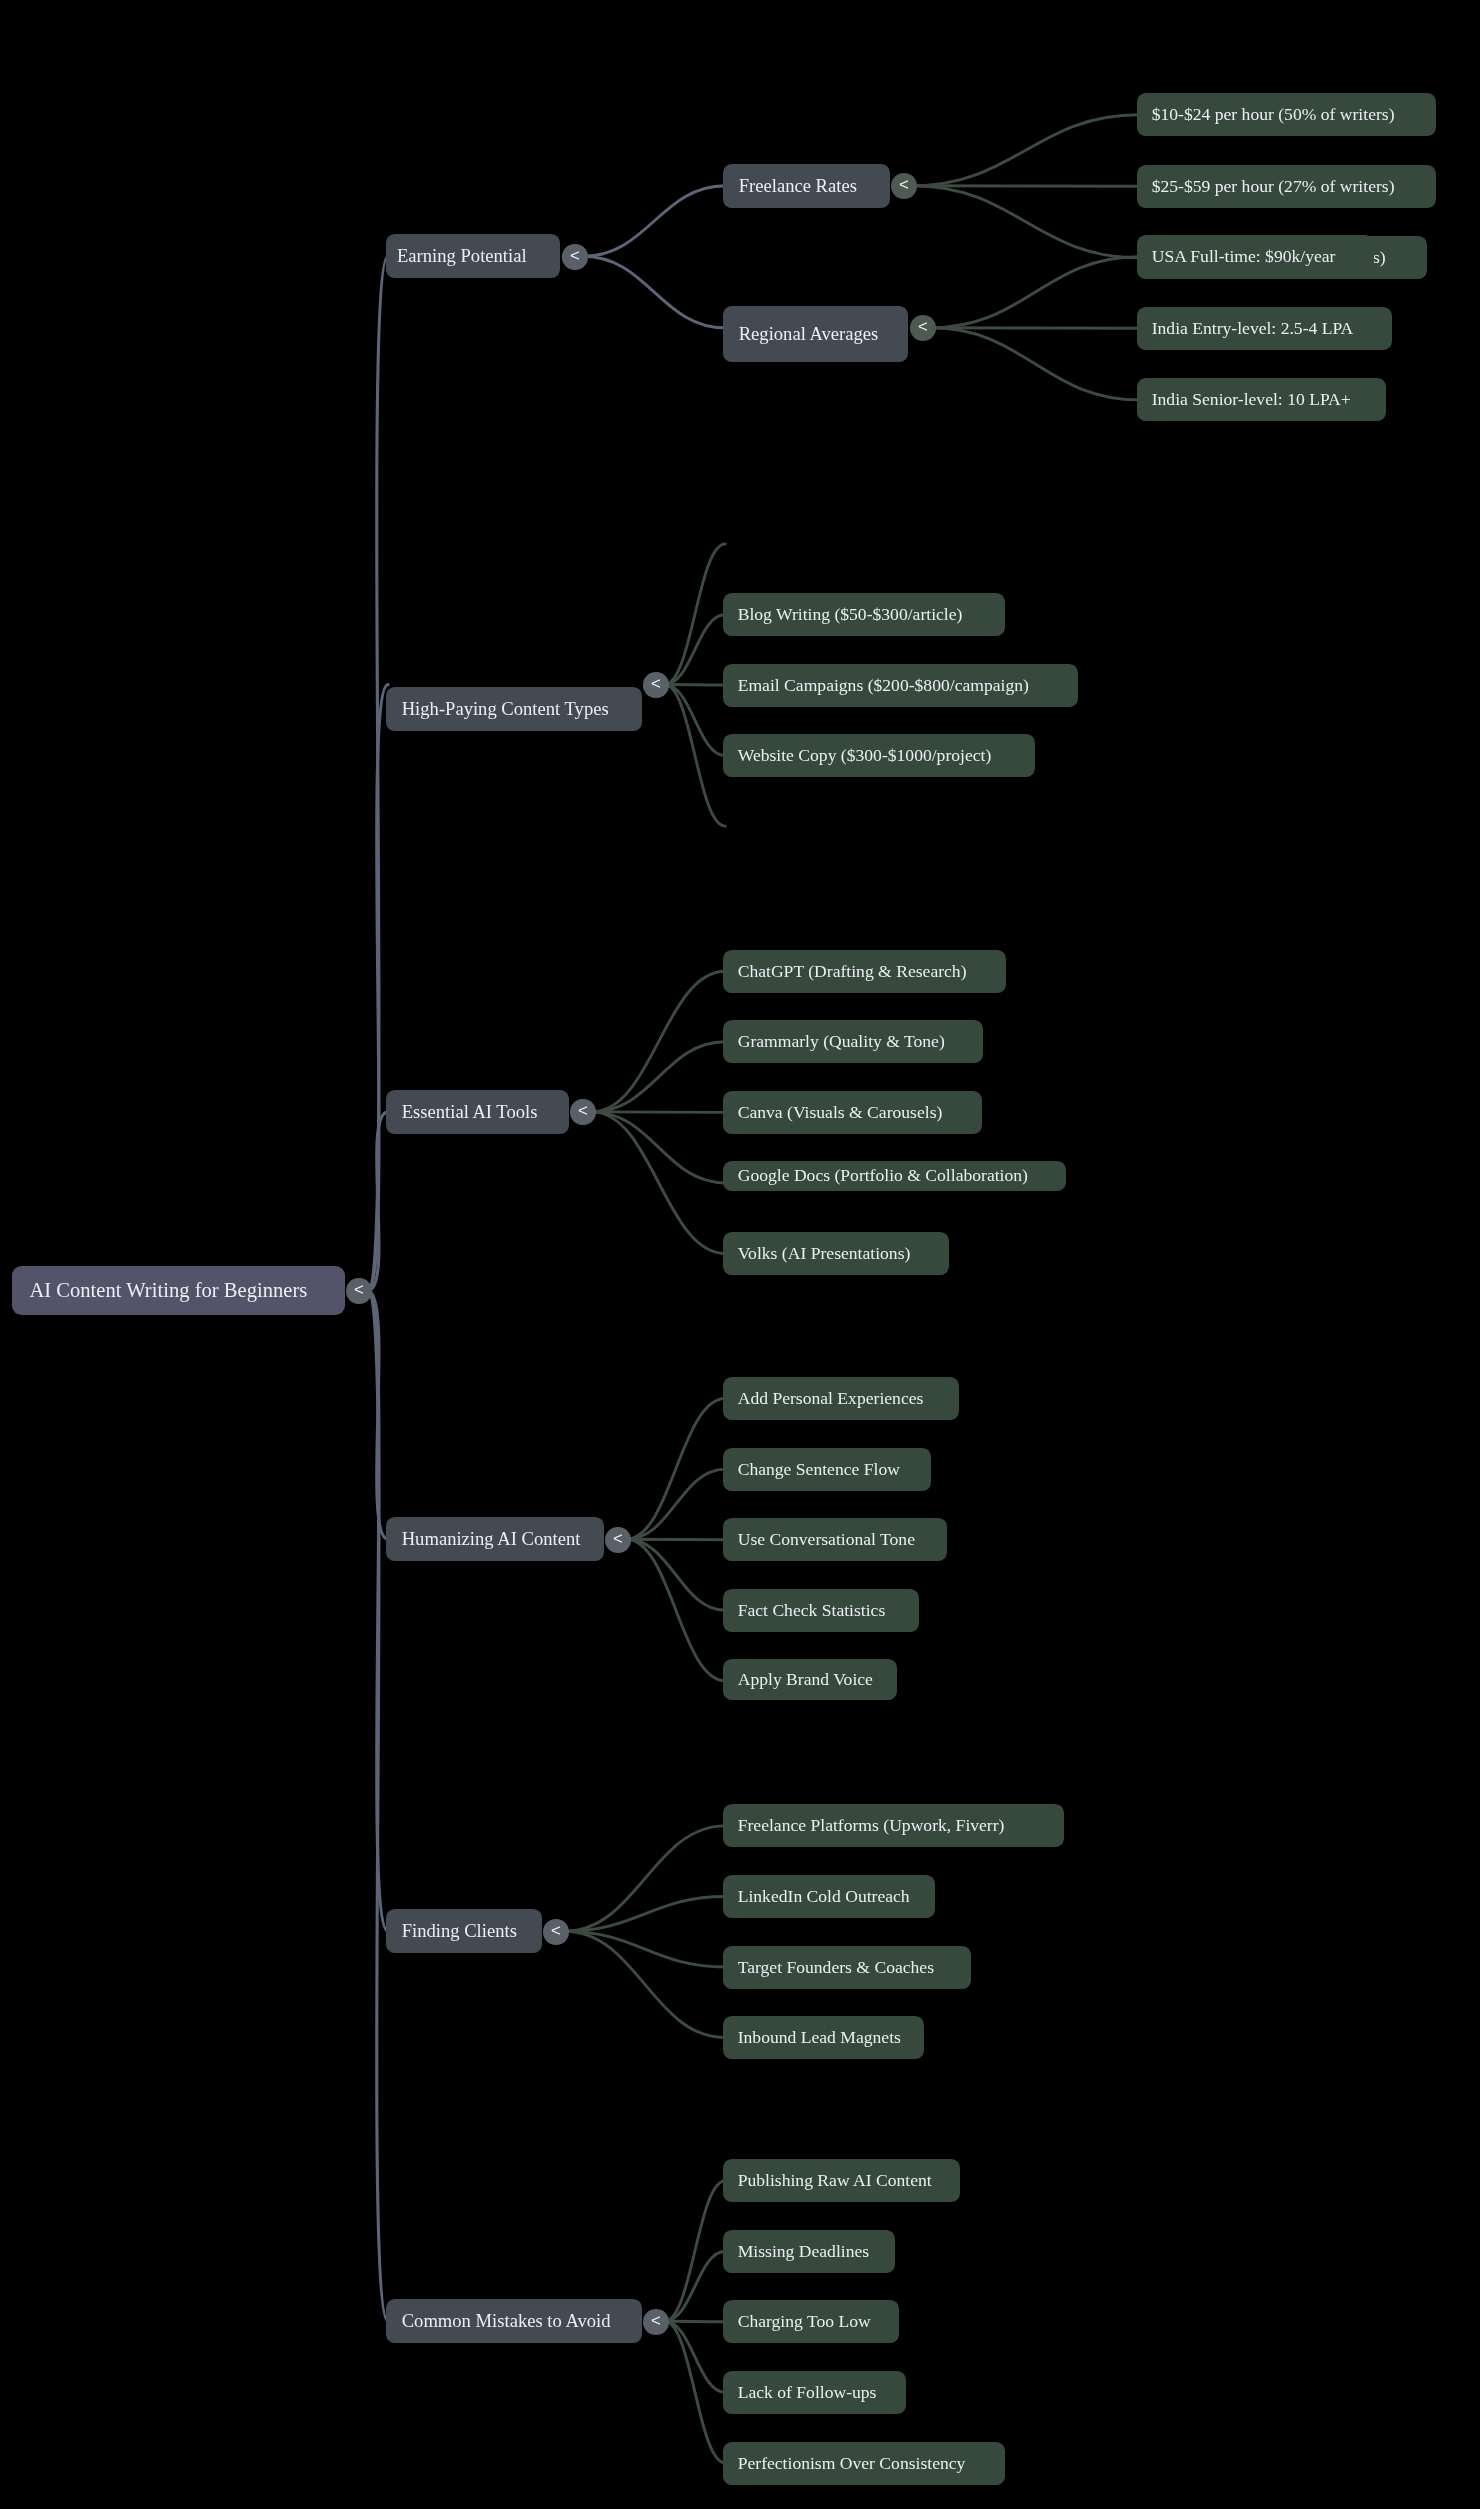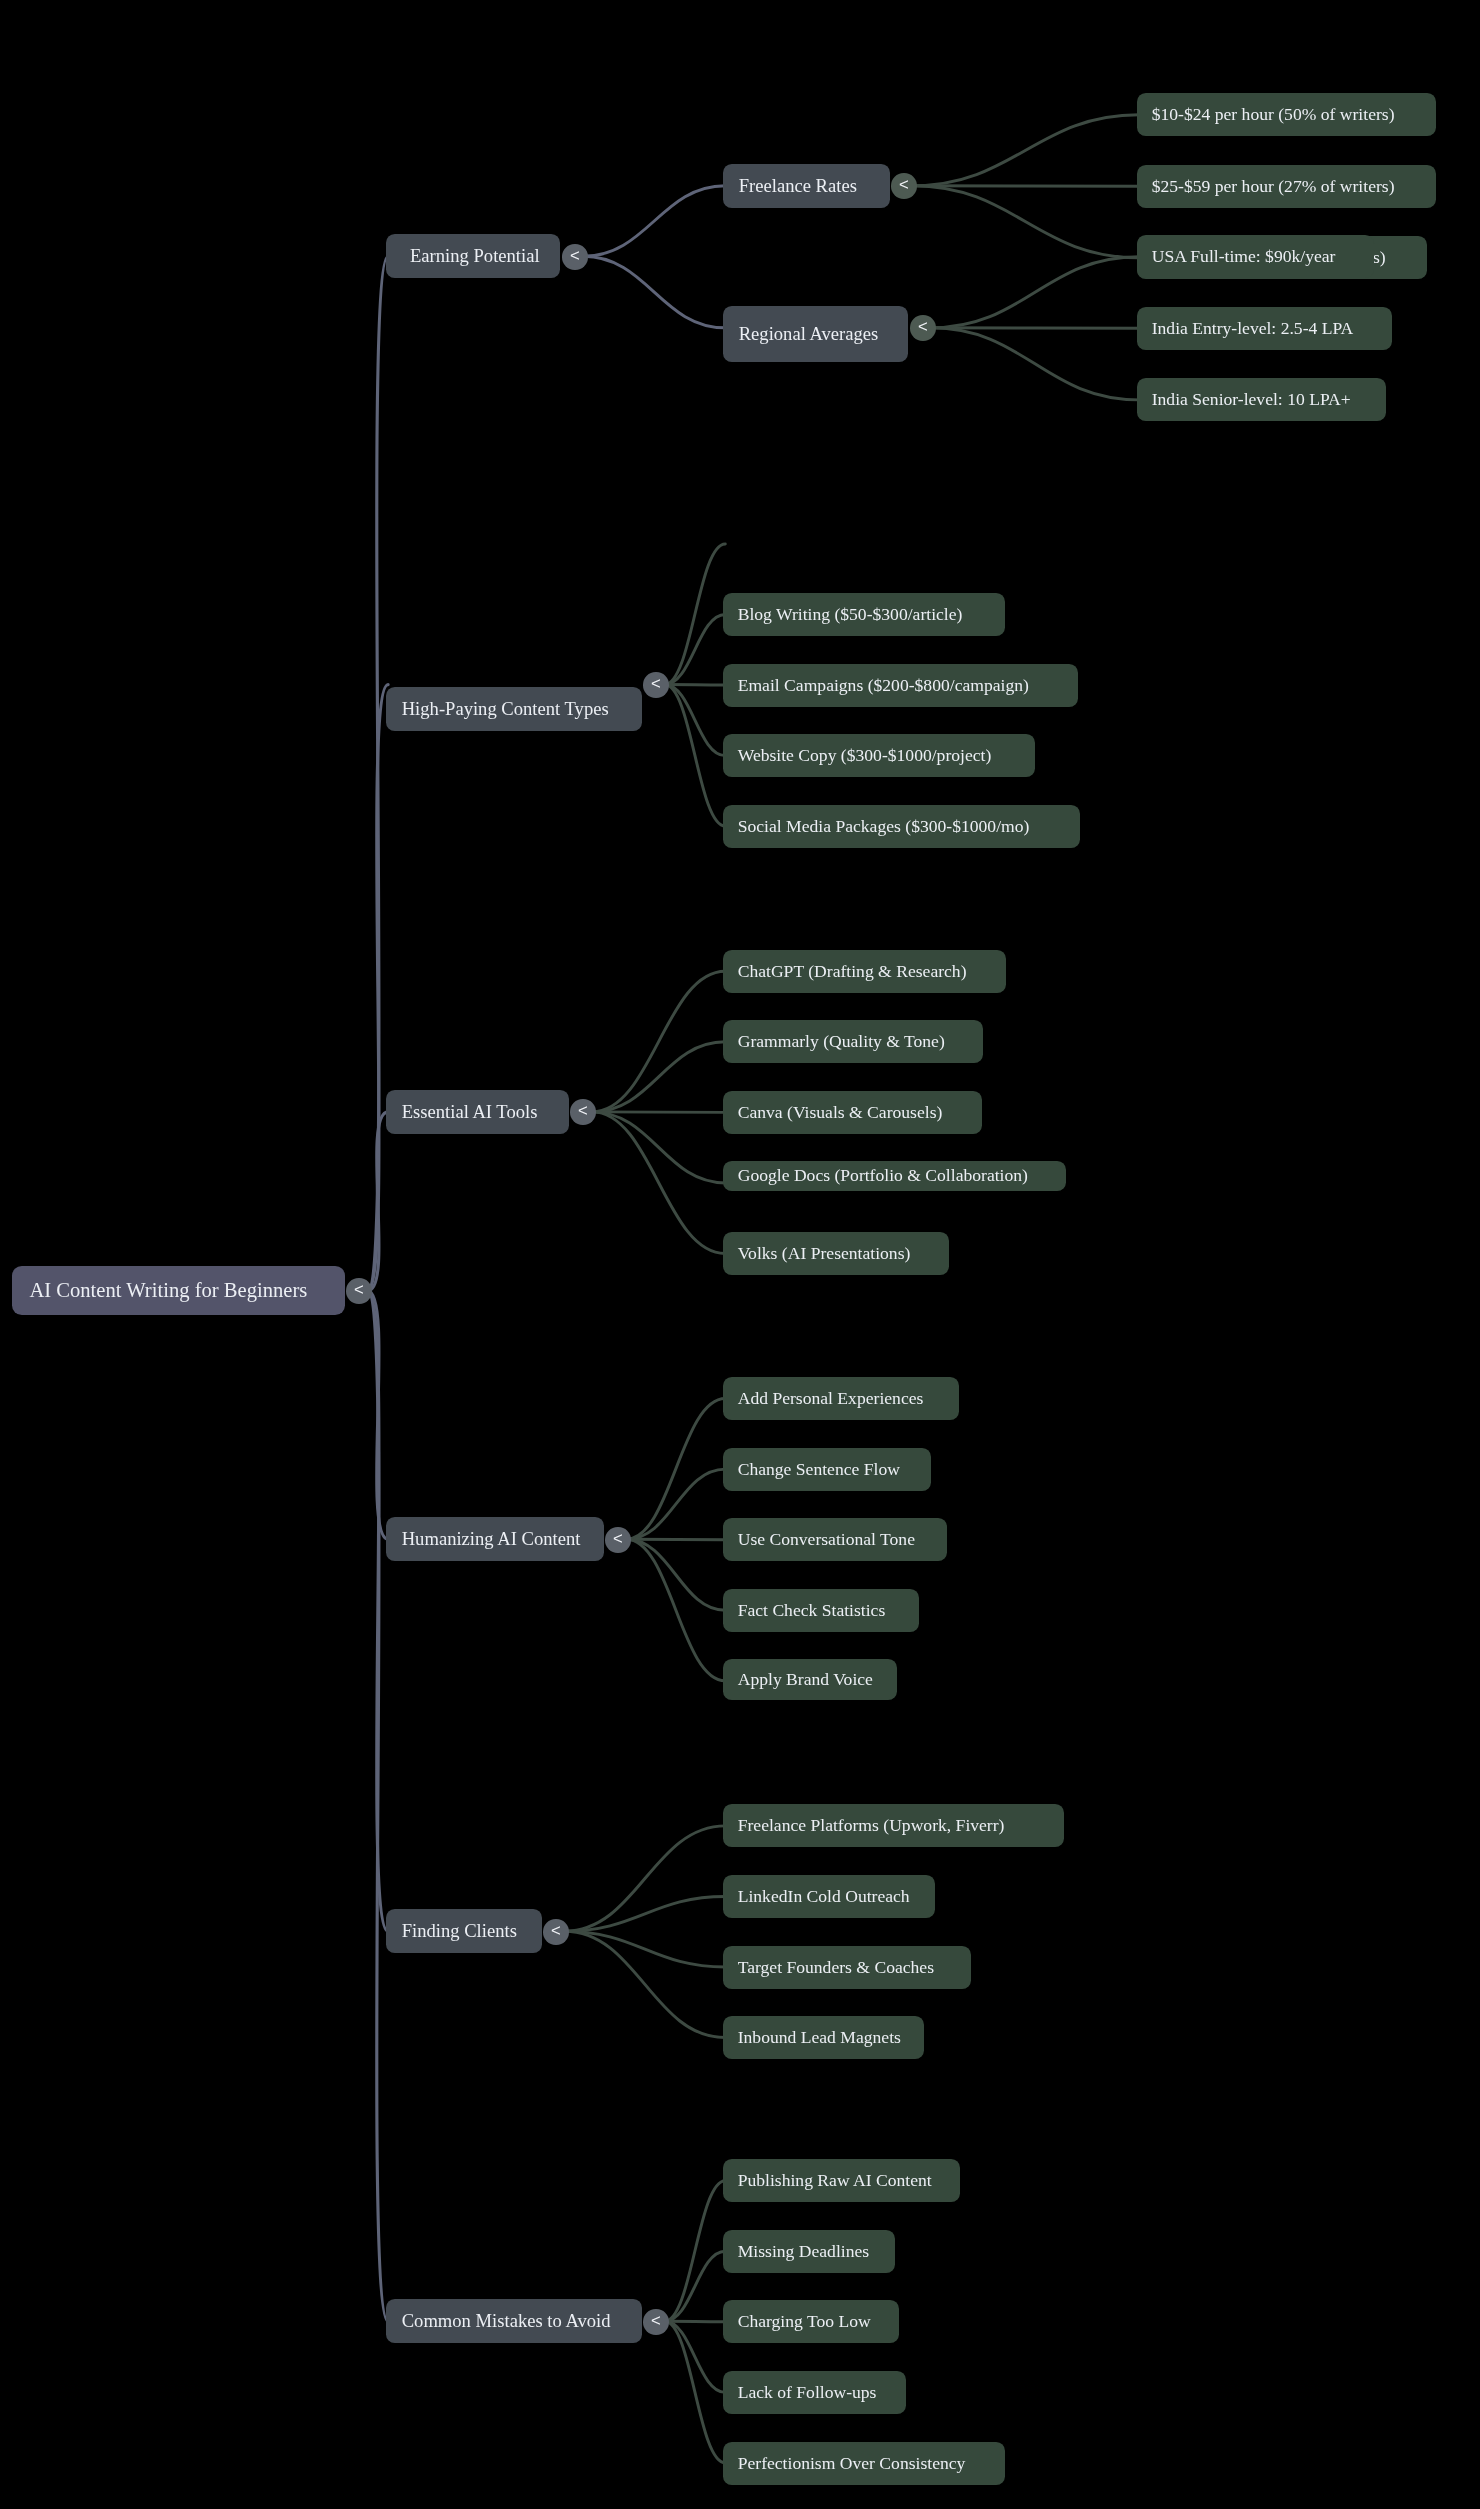--- a/index.html
+++ b/index.html
@@ -115,21 +115,21 @@
       <path d="M 678 2368.5 C 706 2368.5, 712 2225, 740 2225" fill="none" stroke="#3d4a42" stroke-width="3" stroke-linecap="round"></path>
       <path d="M 678 2368.5 C 706 2368.5, 712 2297, 740 2297" fill="none" stroke="#3d4a42" stroke-width="3" stroke-linecap="round"></path>
       <path d="M 678 2368.5 C 706 2368.5, 712 2369, 740 2369" fill="none" stroke="#3d4a42" stroke-width="3" stroke-linecap="round"></path>
       <path d="M 678 2368.5 C 706 2368.5, 712 2441, 740 2441" fill="none" stroke="#3d4a42" stroke-width="3" stroke-linecap="round"></path>
       <path d="M 678 2368.5 C 706 2368.5, 712 2513, 740 2513" fill="none" stroke="#3d4a42" stroke-width="3" stroke-linecap="round"></path>
     </svg>
 <div class="node root" style="left: 11.8px; top: 1266px; height: 49px; font-size: 20.6px; padding: 0px 17.6px; width: 333px;">
       <span class="node-label">AI Content Writing for Beginners</span>
     </div>
     <div class="toggle" style="left: 346px; top: 1278px;">&lt;</div>
-    <div class="node branch" style="left: 386px; top: 234px; height: 44px; font-size: 18.6px; padding: 0px 24px; width: 174px;">
+    <div class="node branch" style="left: 386px; top: 234px; height: 44px; font-size: 18.6px; padding: 0px 11px; width: 174px;">
       <span class="node-label">Earning Potential</span>
     </div>
     <div class="toggle" style="left: 562px; top: 244px;">&lt;</div>
     <div class="node branch" style="left: 723px; top: 164px; height: 44px; font-size: 18.6px; padding: 0px 15.7px; width: 167px;">
       <span class="node-label">Freelance Rates</span>
     </div>
     <div class="toggle green" style="left: 891px; top: 173px;">&lt;</div>
     <div class="node leaf" style="left: 1137px; top: 93px; height: 43px; font-size: 17.6px; padding: 0px 14.7px; width: 299px;">
       <span class="node-label">$10-$24 per hour (50% of writers)</span>
     </div>
@@ -158,23 +158,20 @@
     <div class="toggle" style="left: 643px; top: 672px;">&lt;</div>
     <div class="node leaf" style="left: 723px; top: 593px; height: 43px; font-size: 17.6px; padding: 0px 14.7px; width: 282px;">
       <span class="node-label">Blog Writing ($50-$300/article)</span>
     </div>
     <div class="node leaf" style="left: 723px; top: 664px; height: 43px; font-size: 17.6px; padding: 0px 14.7px; width: 355px;">
       <span class="node-label">Email Campaigns ($200-$800/campaign)</span>
     </div>
     <div class="node leaf" style="left: 723px; top: 734px; height: 43px; font-size: 17.6px; padding: 0px 14.7px; width: 312px;">
       <span class="node-label">Website Copy ($300-$1000/project)</span>
     </div>
-    <div class="node leaf" style="left: 723px; top: 805px; height: 43px; font-size: 17.6px; padding: 0px 14.7px; width: 357px;">
-      <span class="node-label">Social Media Packages ($300-$1000/mo)</span>
-    </div>
     <div class="node branch" style="left: 386px; top: 1090px; height: 44px; font-size: 18.6px; padding: 0px 15.7px; width: 183px;">
       <span class="node-label">Essential AI Tools</span>
     </div>
     <div class="toggle" style="left: 570px; top: 1099px;">&lt;</div>
     <div class="node leaf" style="left: 723px; top: 950px; height: 43px; font-size: 17.6px; padding: 0px 14.7px; width: 283px;">
       <span class="node-label">ChatGPT (Drafting &amp; Research)</span>
     </div>
     <div class="node leaf" style="left: 723px; top: 1020px; height: 43px; font-size: 17.6px; padding: 0px 14.7px; width: 260px;">
       <span class="node-label">Grammarly (Quality &amp; Tone)</span>
     </div>

